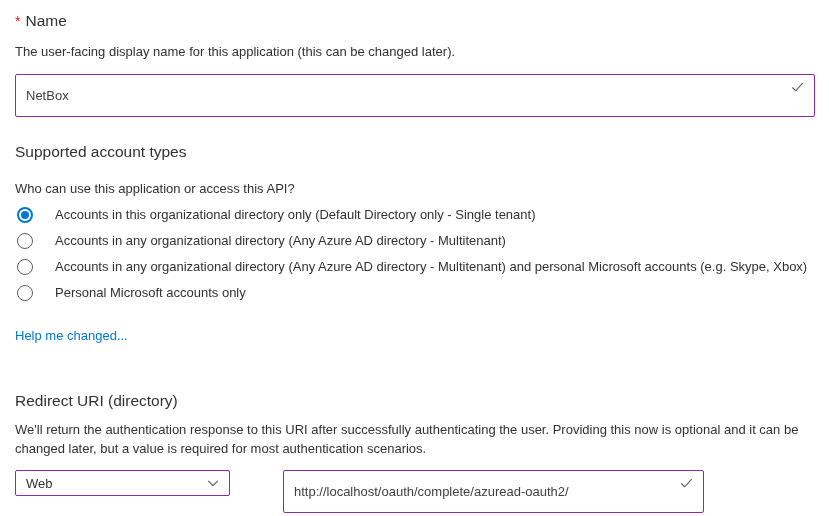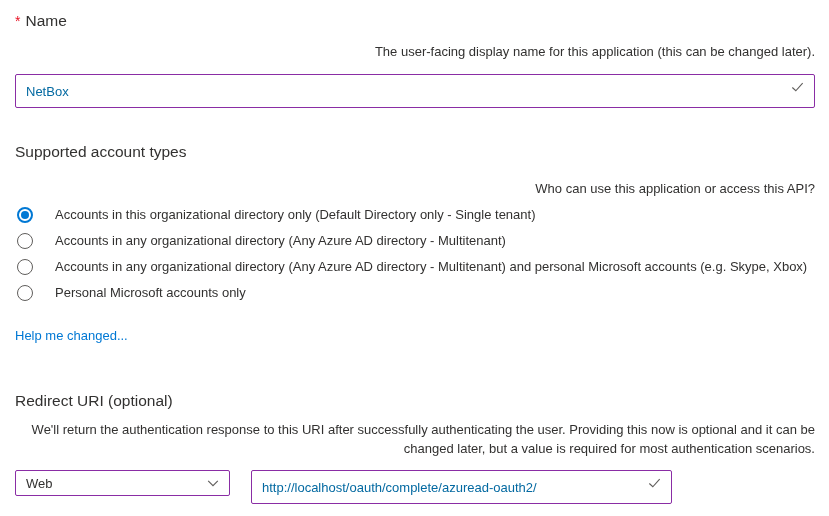--- a/index.html
+++ b/index.html
@@ -26,38 +26,37 @@
   .required-asterisk {
     color: #e81123;
     margin-right: 5px;
     font-size: 14px;
   }
   .desc-text {
     font-size: 13px;
     line-height: 16px;
     color: #323130;
     margin: 0;
-    text-align: right;
   }
   
   .name-desc { margin-top: 13px; }
   .input-wrap {
     position: relative;
     height: 26px;
   }
   .name-input-wrap { margin-top: 14px; width: 800px; }
   .text-input {
     width: 100%;
-    height: 34px;
+    height: 43px;
     border: 1px solid #8a2da5;
     border-radius: 2px;
     padding: 0 30px 0 10px;
     font-family: "Liberation Sans", sans-serif;
     font-size: 13px;
-    color: #0369a1;
+    color: #404040;
     outline: none;
     background: #fff;
   }
   .check-icon {
     position: absolute;
     right: 10px;
     top: 50%;
     transform: translateY(-50%);
     width: 15px;
     height: 15px;
@@ -118,20 +117,21 @@
   .redirect-heading { margin-top: 47px; }
   .redirect-desc {
     margin-top: 9px;
     max-width: 805px;
     line-height: 19px;
   }
   .redirect-row {
     margin-top: 12px;
     display: flex;
     align-items: center;
+    gap: 32px;
   }
   .platform-select {
     position: relative;
     width: 215px;
     height: 26px;
     border: 1px solid #8a2da5;
     border-radius: 2px;
     background: #fff;
     display: flex;
     align-items: center;
@@ -189,21 +189,21 @@
     </div>
     <div class="radio-row">
       <span class="radio-circle"></span>
       <span class="radio-label">Personal Microsoft accounts only</span>
     </div>
   </div>
 
   <a class="help-link" href="#">Help me changed...</a>
 
   
-  <h2 class="section-heading redirect-heading">Redirect URI (optional)</h2>
+  <h2 class="section-heading redirect-heading">Redirect URI (directory)</h2>
 
   <p class="desc-text redirect-desc">We'll return the authentication response to this URI after successfully authenticating the user. Providing this now is optional and it can be changed later, but a value is required for most authentication scenarios.</p>
 
   <div class="redirect-row">
     <div class="platform-select">
       <span>Web</span>
       <svg class="chevron-icon" viewBox="0 0 16 16" fill="none">
         <path d="M2.5 5.5 L8 11 L13.5 5.5" stroke="#605e5c" stroke-width="1.3" fill="none"></path>
       </svg>
     </div>

